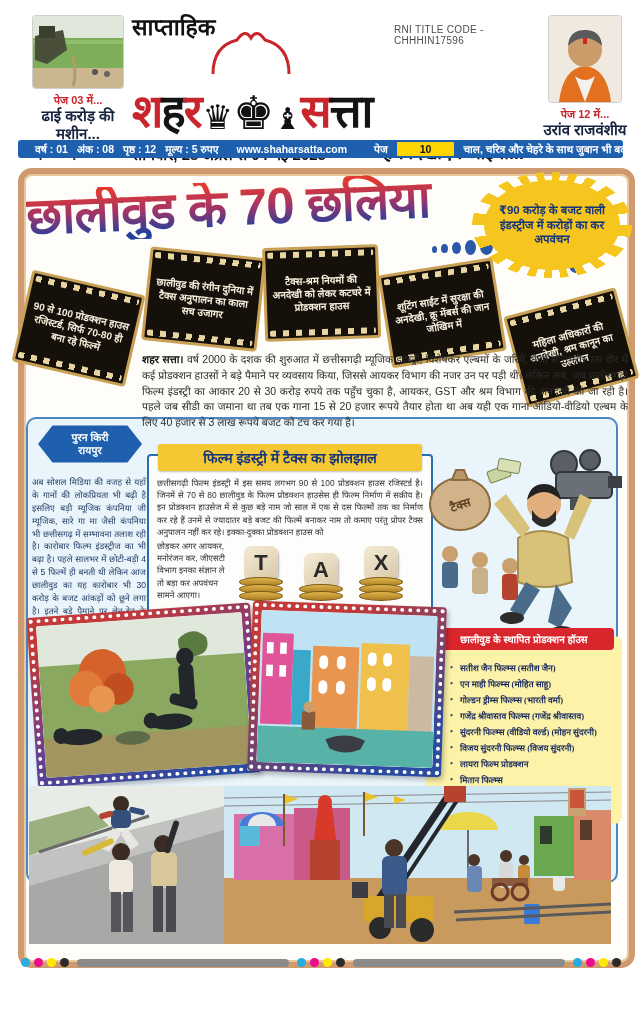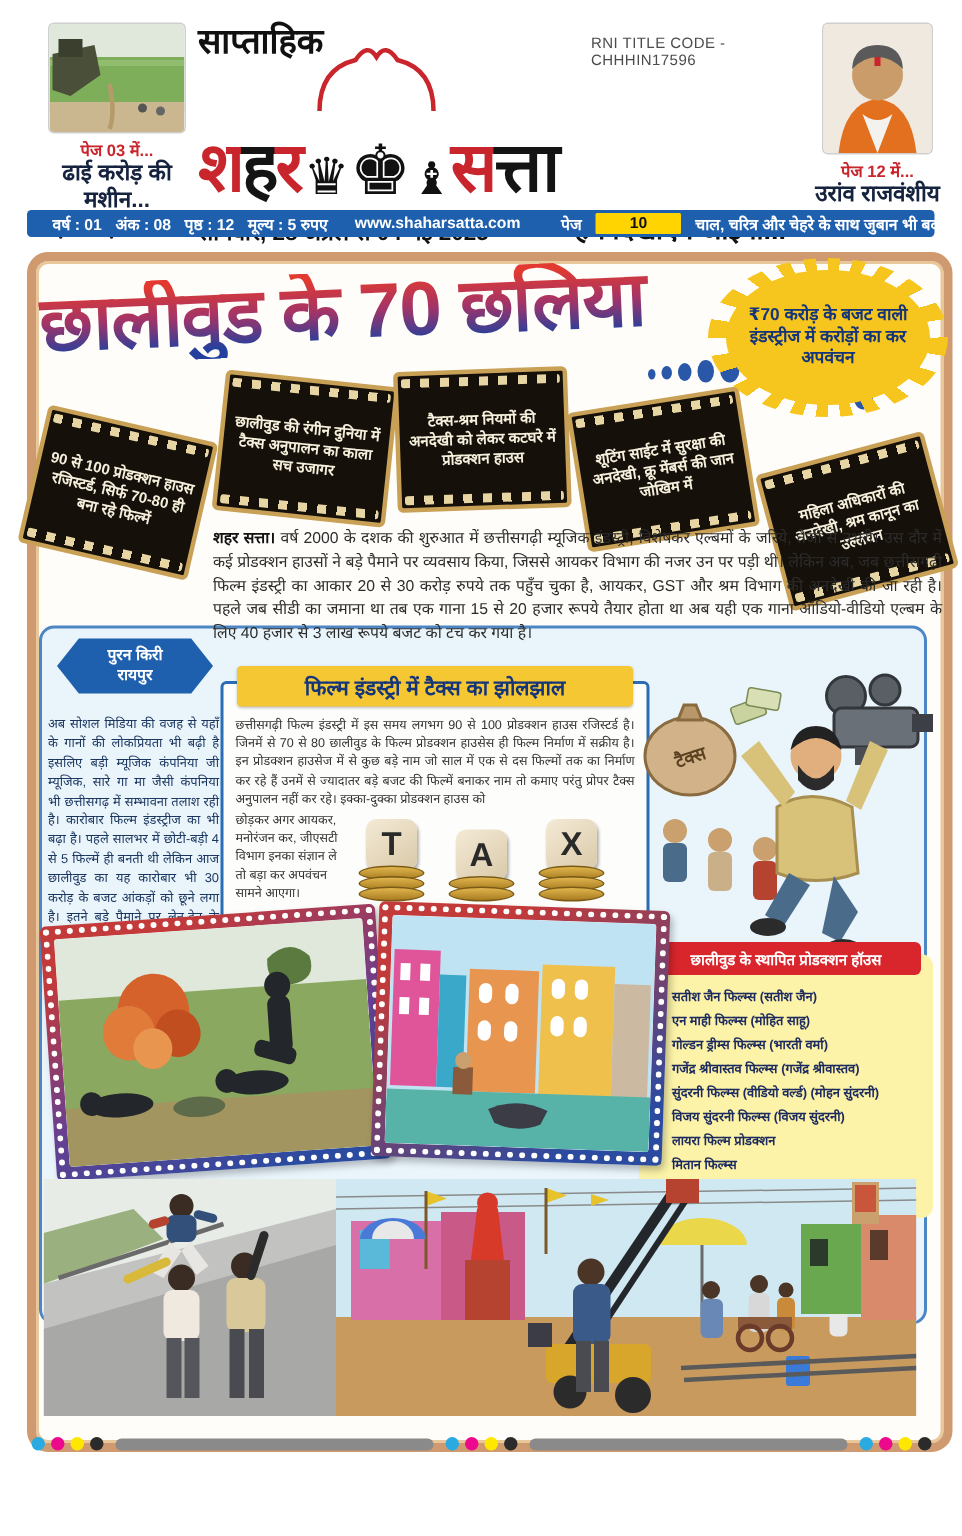--- a/index.html
+++ b/index.html
@@ -70,21 +70,21 @@
   .taxrow{display:flex;padding:2px 8px;gap:6px;}
   .taxtail{width:72px;font-size:8.4px;color:#333;line-height:1.45;}
   .dice{display:flex;gap:16px;align-items:flex-end;margin-left:4px;}
   .stack{display:flex;flex-direction:column;align-items:center;}
   .die{width:34px;height:34px;background:linear-gradient(145deg,#f4ead6,#d9c9a8);border-radius:7px;color:#2a2a2a;
        font-size:22px;font-weight:bold;display:flex;align-items:center;justify-content:center;box-shadow:1px 2px 2px rgba(0,0,0,.3);}
   .coin{width:42px;height:8px;background:linear-gradient(#e0b54d,#a97d22);border-radius:50%;margin-top:-3px;border:1px solid #7a5a14;}
   
   .prod{left:402px;top:462px;width:196px;background:#fcf3a8;border-radius:8px;padding:8px 8px 10px;box-sizing:border-box;}
   .prodhead{background:#d9262c;color:#fff;font-weight:bold;font-size:10px;text-align:center;border-radius:4px;padding:4px 2px;margin:-16px 0 8px;}
-  .prod ul{margin:0;padding:0 0 0 4px;list-style:none;}
+  .prod ul{margin:12px;padding:0 0 0 4px;list-style:none;font-family:Liberation Serif, serif;}
   .prod li{font-size:8.6px;color:#1c2a5e;font-weight:bold;margin:4px 0;padding-left:10px;position:relative;}
   .prod li::before{content:"•";position:absolute;left:0;color:#44506e;}
   
   .stamp{padding:9px;border-radius:4px;outline:4px dotted #fdfdfb;outline-offset:-6px;box-shadow:2px 3px 5px rgba(0,0,0,.25);}
   .stamp1{left:8px;top:436px;width:206px;height:152px;transform:rotate(-4deg);background:linear-gradient(160deg,#c33a3a 15%,#6a3f8f 55%,#2b4ba0 90%);}
   .stamp2{left:226px;top:430px;width:176px;height:152px;transform:rotate(2deg);background:linear-gradient(150deg,#c33a3a 20%,#2b4ba0 85%);}
   .stamp .photo{width:100%;height:100%;border-radius:2px;overflow:hidden;background:#fff;}
   
   .bottomrow{left:5px;top:612px;width:582px;height:158px;display:flex;}
   .bphoto{height:100%;overflow:hidden;}
@@ -197,21 +197,21 @@
       <i style="width:11px;height:15px;margin-top:4px;"></i>
     <i style="width:13px;height:17px;margin-top:2px;"></i>
       <i style="width:14px;height:18px;"></i>
     <i style="width:14px;height:18px;margin-top:2px;"></i>
       <i style="width:14px;height:18px;margin-top:6px;"></i>
     <i style="width:14px;height:18px;margin-top:12px;"></i>
       <i style="width:13px;height:17px;margin-top:20px;"></i>
   </div>
 
   <div class="abs starburst">
-    <div class="starburst-in">₹70 करोड़ के बजट वाली इंडस्ट्रीज में करोड़ों का कर अपवंचन</div>
+    <div class="starburst-in">₹90 करोड़ के बजट वाली इंडस्ट्रीज में करोड़ों का कर अपवंचन</div>
   </div>
 
   <div class="abs strip">
     <div class="cell c0">90 से 100 प्रोडक्शन हाउस रजिस्टर्ड, सिर्फ 70-80 ही बना रहे फिल्में</div>
     <div class="cell c1">छालीवुड की रंगीन दुनिया में टैक्स अनुपालन का काला सच उजागर</div>
     <div class="cell c2">टैक्स-श्रम नियमों की अनदेखी को लेकर कटघरे में प्रोडक्शन हाउस</div>
     <div class="cell c3">शूटिंग साईट में सुरक्षा की अनदेखी, क्रू मेंबर्स की जान जोखिम में</div>
     <div class="cell c4">महिला अधिकारों की अनदेखी, श्रम कानून का उल्लंघन</div>
   </div>
 

